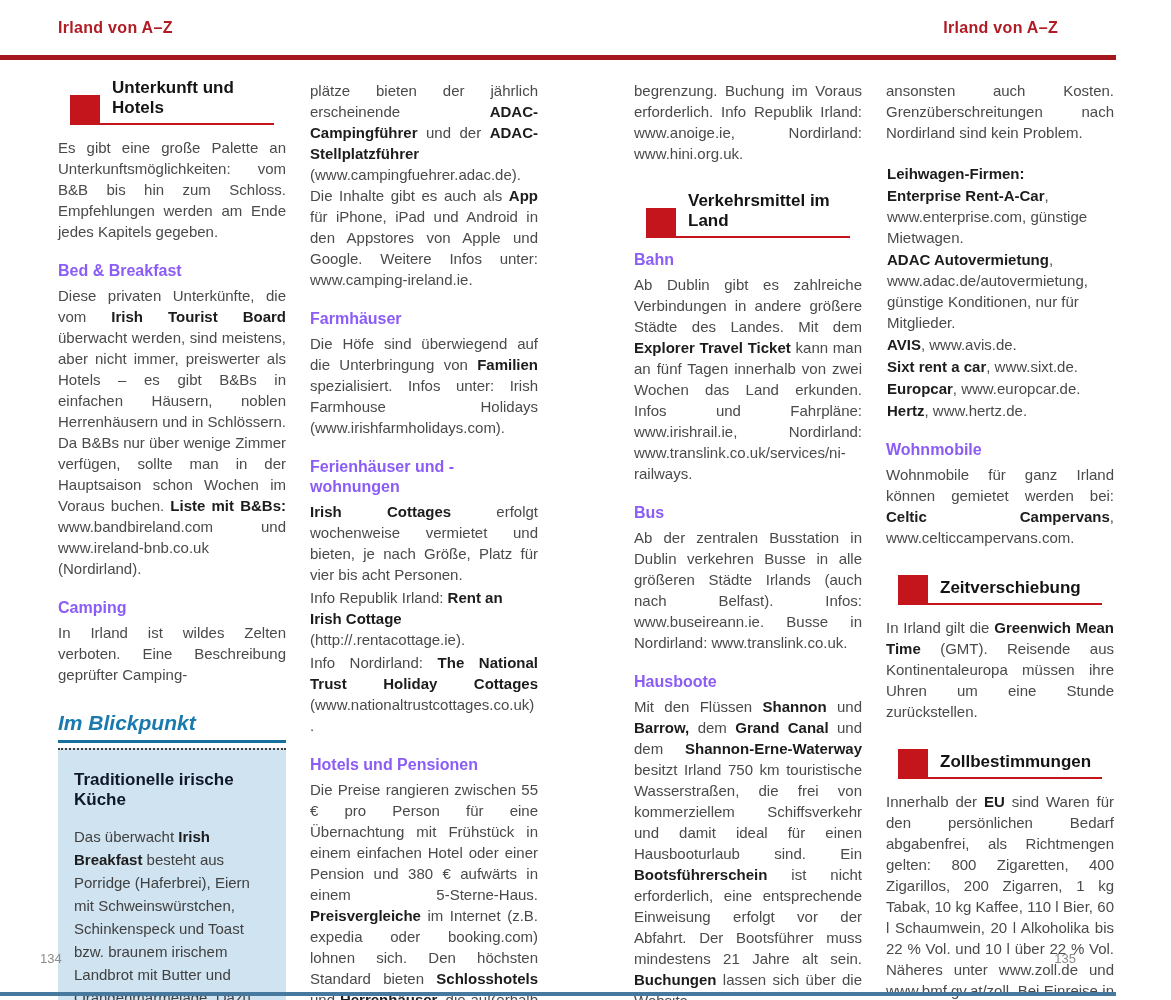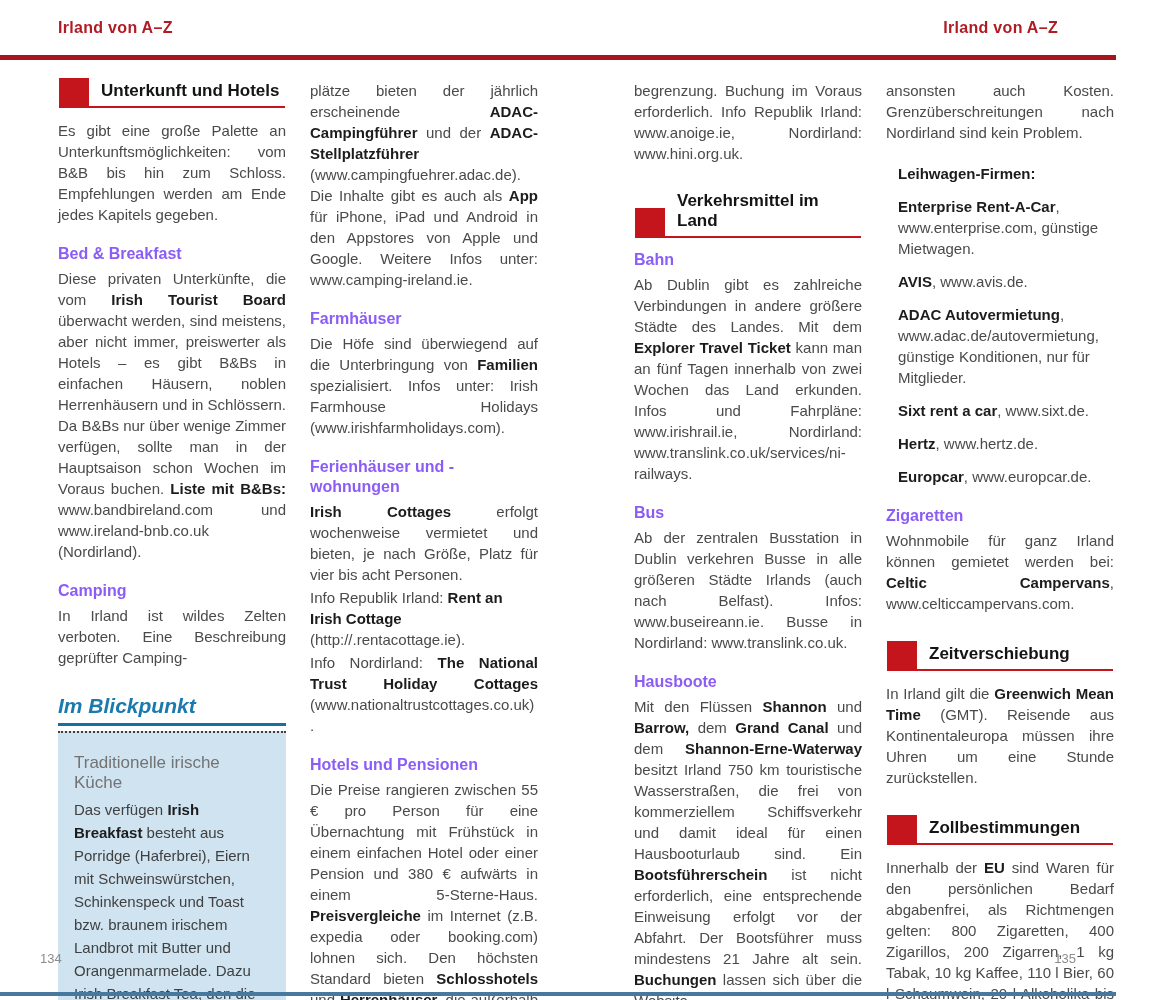--- a/index.html
+++ b/index.html
@@ -10,33 +10,33 @@
   .rh-right{right:58px;}
   .header-rule{position:absolute;left:0;top:55px;width:1171px;height:5px;background:#a5161e;}
   .bottom-rule{position:absolute;left:0;top:992px;width:1171px;height:4px;background:#47799e;}
   .col{position:absolute;top:78px;width:228px;}
   .c1{left:58px;}.c2{left:310px;}.c3{left:634px;}.c4{left:886px;}
   p.body{margin:2px 0 0;font-size:15px;line-height:21px;color:#4a4a4a;
          text-align:justify;overflow-wrap:break-word;}
   p.rag{text-align:left;}
   .bseg{font-weight:700;color:#1c1c1c;}
   h3.sub{margin:19px 0 4px;font-size:16px;line-height:20px;color:#8b5cf6;font-weight:700;}
-  .section-head{display:flex;align-items:flex-end;margin:0 1px 12px;}
+  .section-head{display:flex;align-items:flex-end;margin:0 12px 12px;}
   .section-head.mid{margin-top:27px;}
   .sq{width:30px;height:30px;background:#c4151c;flex:0 0 auto;}
   .sh-text{flex:1;border-bottom:2px solid #c4151c;padding:0 0 5px 12px;
            font-size:17px;font-weight:700;color:#141414;line-height:20px;}
   .blick-title{margin:26px 0 0;font-size:21px;font-style:italic;font-weight:700;color:#1b7aad;}
   .blick-rule{height:3px;background:#16719f;margin-top:5px;}
   .bluebox{margin-top:5px;background:#cfe3f0;border-top:2px dotted #3f3f3f;
            padding:20px 16px 24px;}
-  .bluebox h4{margin:0 0 5px;font-size:17px;color:#737373;font-weight:400;}
+  .bluebox h4{margin:0 0 15px;font-size:17px;color:#0f172a;font-weight:700;}
   .bluebox p{margin:0;font-size:15px;line-height:23px;color:#404040;text-align:left;}
   .firmen{margin-top:20px;}
-  .firmen p{margin:12px;}
+  .firmen p{margin:1px;}
   .pagenum{position:absolute;top:951px;font-size:13px;color:#8c8c8c;text-align:right;}
   .pn-left{left:40px;}
   .pn-right{right:40px;}
 </style>
 </head>
 <body>
 
 <div class="page">
 
   <span class="runhead rh-left">Irland von A–Z</span>
@@ -50,21 +50,21 @@
     </div>
     <p class="body"><span>Es gibt eine große Palette an Unterkunftsmöglichkeiten: vom B&amp;B bis hin zum Schloss. Empfehlungen werden am Ende jedes Kapitels gegeben.</span></p>
     <h3 class="sub">Bed &amp; Breakfast</h3>
     <p class="body"><span>Diese privaten Unterkünfte, die vom </span><span class="bseg">Irish Tourist Board</span><span> überwacht werden, sind meistens, aber nicht immer, preiswerter als Hotels – es gibt B&amp;Bs in einfachen Häusern, noblen Herrenhäusern und in Schlössern. Da B&amp;Bs nur über wenige Zimmer verfügen, sollte man in der Hauptsaison schon Wochen im Voraus buchen. </span><span class="bseg">Liste mit B&amp;Bs:</span><span> www.bandbireland.com und www.ireland-bnb.co.uk (Nordirland).</span></p>
     <h3 class="sub">Camping</h3>
     <p class="body"><span>In Irland ist wildes Zelten verboten. Eine Beschreibung geprüfter Camping-</span></p>
     <h2 class="blick-title">Im Blickpunkt</h2>
     <div class="blick-rule"></div>
     <div class="bluebox">
       <h4>Traditionelle irische Küche</h4>
-      <p><span>Das verfügen </span><span class="bseg">Irish Breakfast</span><span> besteht aus Porridge (Haferbrei), Eiern mit Schweinswürstchen, Schinkenspeck und Toast bzw. braunem irischem Landbrot mit Butter und Orangenmarmelade. Dazu Irish Breakfast Tea, den die Iren gern mit Milch trinken.</span></p>
+      <p><span>Das überwacht </span><span class="bseg">Irish Breakfast</span><span> besteht aus Porridge (Haferbrei), Eiern mit Schweinswürstchen, Schinkenspeck und Toast bzw. braunem irischem Landbrot mit Butter und Orangenmarmelade. Dazu Irish Breakfast Tea, den die Iren gern mit Milch trinken.</span></p>
 
     </div>
   </div>
 
   <div class="col c2">
     <p class="body"><span>plätze bieten der jährlich erscheinende </span><span class="bseg">ADAC-Campingführer</span><span> und der </span><span class="bseg">ADAC-Stellplatzführer</span><span> (www.campingfuehrer.adac.de). Die Inhalte gibt es auch als </span><span class="bseg">App</span><span> für iPhone, iPad und Android in den Appstores von Apple und Google. Weitere Infos unter: www.camping-ireland.ie.</span></p>
     <h3 class="sub">Farmhäuser</h3>
     <p class="body"><span>Die Höfe sind überwiegend auf die Unterbringung von </span><span class="bseg">Familien</span><span> spezialisiert. Infos unter: Irish Farmhouse Holidays (www.irishfarmholidays.com).</span></p>
     <h3 class="sub">Ferienhäuser und -wohnungen</h3>
     <p class="body"><span class="bseg">Irish Cottages</span><span> erfolgt wochenweise vermietet und bieten, je nach Größe, Platz für vier bis acht Personen.</span></p>
@@ -88,27 +88,27 @@
     <h3 class="sub">Hausboote</h3>
     <p class="body"><span>Mit den Flüssen </span><span class="bseg">Shannon</span><span> und </span><span class="bseg">Barrow,</span><span> dem </span><span class="bseg">Grand Canal</span><span> und dem </span><span class="bseg">Shannon-Erne-Waterway</span><span> besitzt Irland 750 km touristische Wasserstraßen, die frei von kommerziellem Schiffsverkehr und damit ideal für einen Hausbooturlaub sind. Ein </span><span class="bseg">Bootsführerschein</span><span> ist nicht erforderlich, eine entsprechende Einweisung erfolgt vor der Abfahrt. Der Bootsführer muss mindestens 21 Jahre alt sein. </span><span class="bseg">Buchungen</span><span> lassen sich über die Website www.boatholidaysireland.com tätigen.</span></p>
 
   </div>
 
   <div class="col c4">
     <p class="body"><span>ansonsten auch Kosten. Grenzüberschreitungen nach Nordirland sind kein Problem.</span></p>
     <div class="firmen">
       <p class="body rag"><span class="bseg">Leihwagen-Firmen:</span></p>
       <p class="body rag"><span class="bseg">Enterprise Rent-A-Car</span><span>, www.enterprise.com, günstige Mietwagen.</span></p>
+      <p class="body rag"><span class="bseg">ADAC Autovermietung</span><span>, www.adac.de/autovermietung, günstige Konditionen, nur für Mitglieder.</span></p>
       <p class="body rag"><span class="bseg">AVIS</span><span>, www.avis.de.</span></p>
-      <p class="body rag"><span class="bseg">ADAC Autovermietung</span><span>, www.adac.de/autovermietung, günstige Konditionen, nur für Mitglieder.</span></p>
       <p class="body rag"><span class="bseg">Sixt rent a car</span><span>, www.sixt.de.</span></p>
+      <p class="body rag"><span class="bseg">Europcar</span><span>, www.europcar.de.</span></p>
       <p class="body rag"><span class="bseg">Hertz</span><span>, www.hertz.de.</span></p>
-      <p class="body rag"><span class="bseg">Europcar</span><span>, www.europcar.de.</span></p>
     </div>
-    <h3 class="sub">Zigaretten</h3>
+    <h3 class="sub">Wohnmobile</h3>
     <p class="body"><span>Wohnmobile für ganz Irland können gemietet werden bei: </span><span class="bseg">Celtic Campervans</span><span>, www.celticcampervans.com.</span></p>
     <div class="section-head mid">
       <span class="sq"></span>
       <span class="sh-text">Zeitverschiebung</span>
     </div>
     <p class="body"><span>In Irland gilt die </span><span class="bseg">Greenwich Mean Time</span><span> (GMT). Reisende aus Kontinentaleuropa müssen ihre Uhren um eine Stunde zurückstellen.</span></p>
     <div class="section-head mid">
       <span class="sq"></span>
       <span class="sh-text">Zollbestimmungen</span>
     </div>

